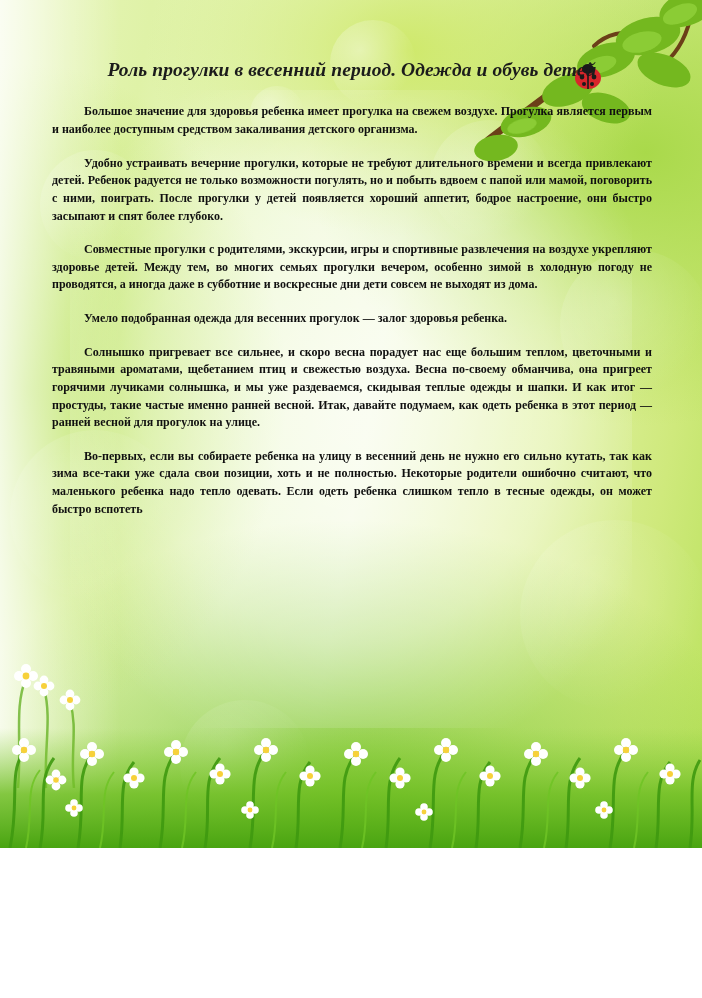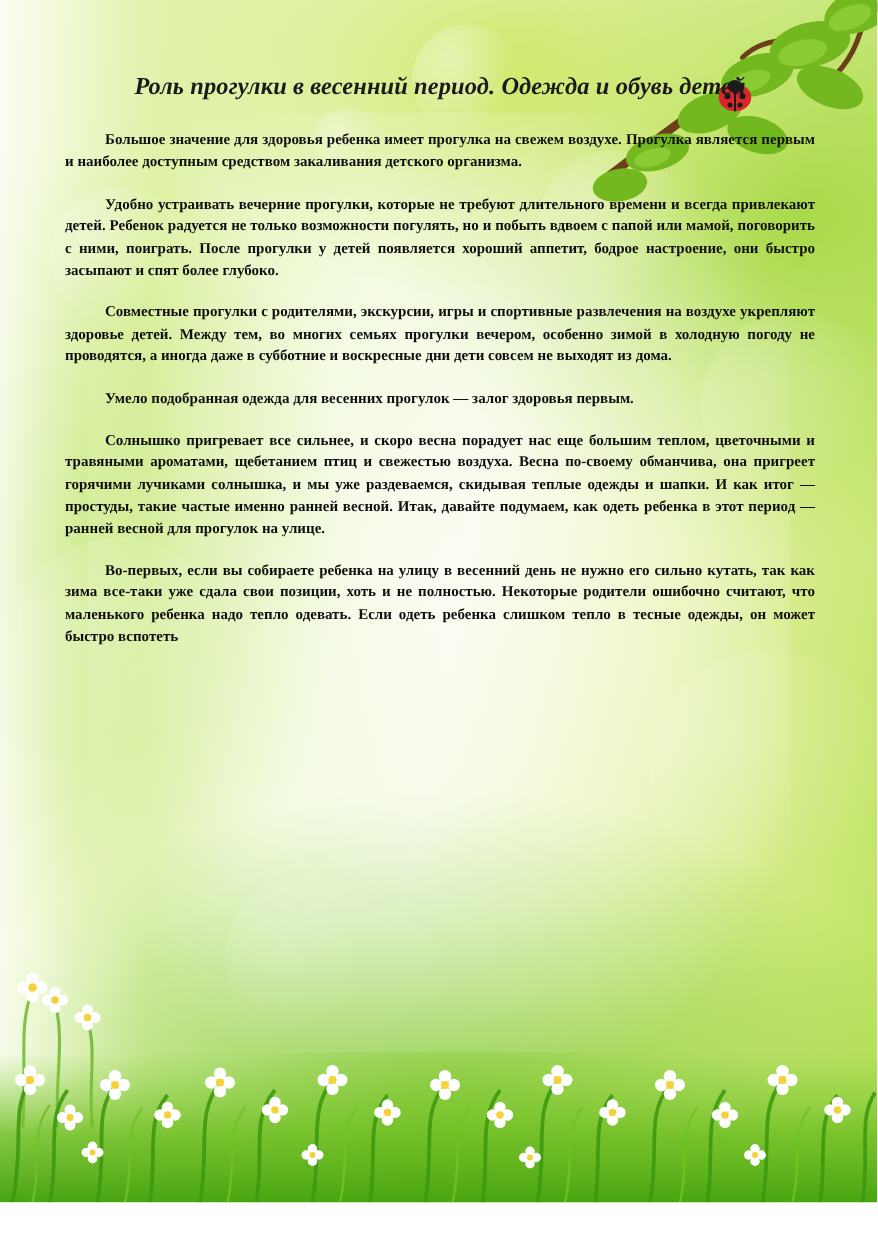--- a/index.html
+++ b/index.html
@@ -10,21 +10,21 @@
     width: 702px;
     height: 998px;
     overflow: hidden;
     font-family: "Liberation Serif", serif;
     background: #ffffff;
   }
 
   .page {
     position: relative;
     width: 702px;
-    height: 962px;
+    height: 848px;
     overflow: hidden;
     background: #ffffff;
   }
 
   
   .bg-base {
     position: absolute;
     inset: 0;
     background:
       radial-gradient(ellipse 420px 300px at 58% 6%, #cfe96b 0%, rgba(207,233,107,0) 62%),
@@ -370,18 +370,18 @@
         </g>
     </g>
   </svg>
 
   <div class="content">
     <h1 class="doc-title">Роль прогулки в весенний период. Одежда и обувь детей</h1>
 
     <p class="para">Большое значение для здоровья ребенка имеет прогулка на свежем воздухе. Прогулка является первым и наиболее доступным средством закаливания детского организма.</p>
     <p class="para">Удобно устраивать вечерние прогулки, которые не требуют длительного времени и всегда привлекают детей. Ребенок радуется не только возможности погулять, но и побыть вдвоем с папой или мамой, поговорить с ними, поиграть. После прогулки у детей появляется хороший аппетит, бодрое настроение, они быстро засыпают и спят более глубоко.</p>
     <p class="para">Совместные прогулки с родителями, экскурсии, игры и спортивные развлечения на воздухе укрепляют здоровье детей. Между тем, во многих семьях прогулки вечером, особенно зимой в холодную погоду не проводятся, а иногда даже в субботние и воскресные дни дети совсем не выходят из дома.</p>
-    <p class="para">Умело подобранная одежда для весенних прогулок — залог здоровья первым.</p>
+    <p class="para">Умело подобранная одежда для весенних прогулок — залог здоровья ребенка.</p>
     <p class="para">Солнышко пригревает все сильнее, и скоро весна порадует нас еще большим теплом, цветочными и травяными ароматами, щебетанием птиц и свежестью воздуха. Весна по-своему обманчива, она пригреет горячими лучиками солнышка, и мы уже раздеваемся, скидывая теплые одежды и шапки. И как итог — простуды, такие частые именно ранней весной. Итак, давайте подумаем, как одеть ребенка в этот период — ранней весной для прогулок на улице.</p>
     <p class="para">Во-первых, если вы собираете ребенка на улицу в весенний день не нужно его сильно кутать, так как зима все-таки уже сдала свои позиции, хоть и не полностью. Некоторые родители ошибочно считают, что маленького ребенка надо тепло одевать. Если одеть ребенка слишком тепло в тесные одежды, он может быстро вспотеть</p>
   </div>
 
 </div>
 
 </body></html>

